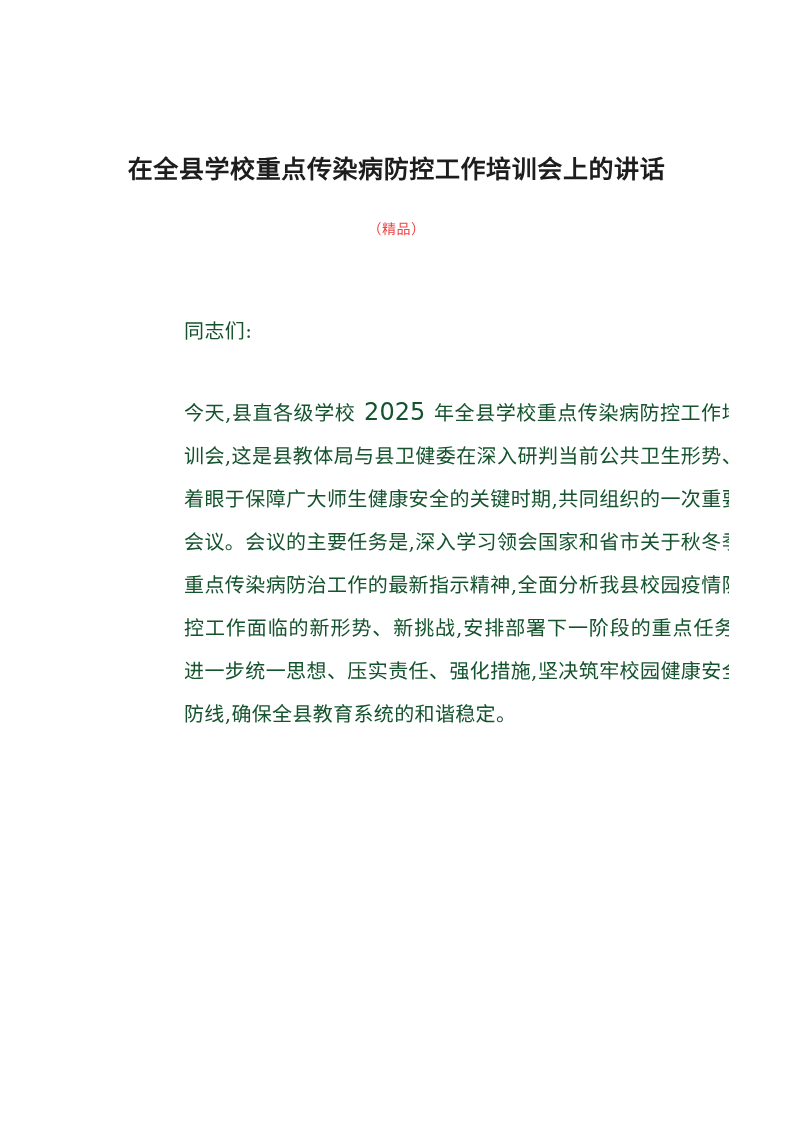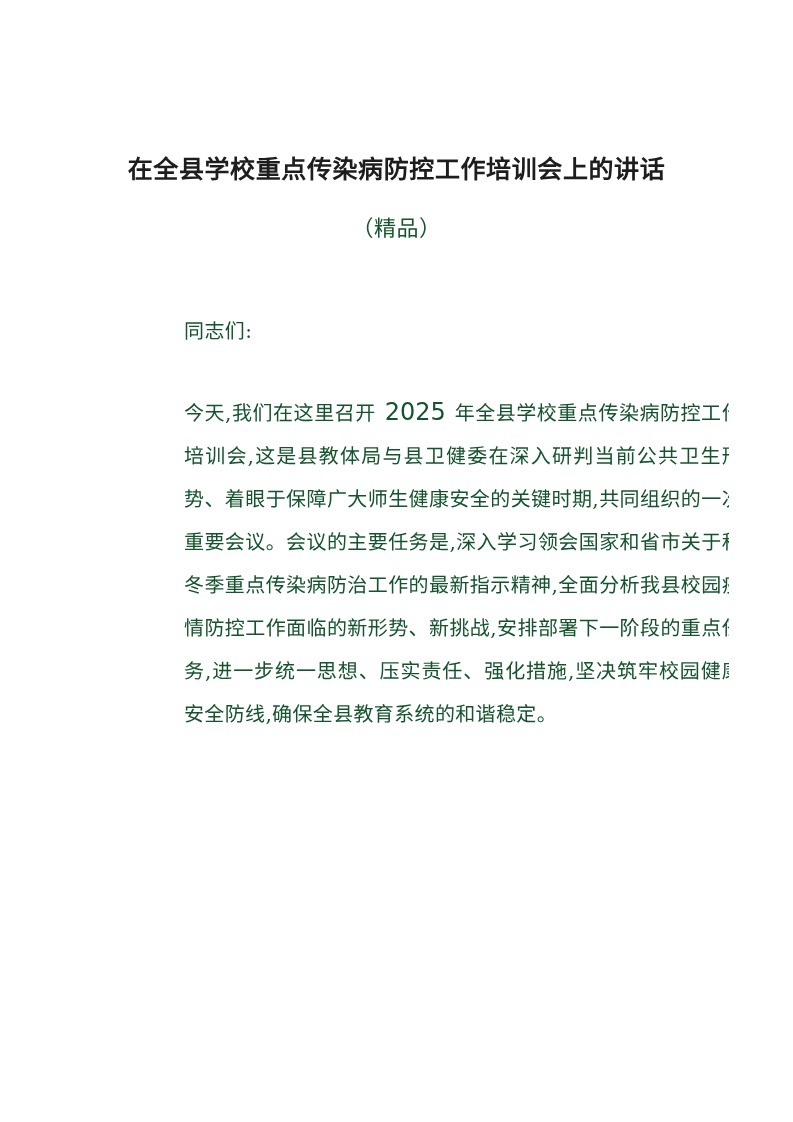--- a/index.html
+++ b/index.html
@@ -36,25 +36,25 @@
     font-family: "DejaVu Serif", "Liberation Serif", serif;
     white-space: nowrap;
   }
 
   .doc-subtitle {
     position: absolute;
     left: 0;
     right: 0;
     top: 205px;
     text-align: center;
-    font-size: 22px;
+    font-size: 14px;
     line-height: 32px;
     font-weight: 400;
     letter-spacing: 0.5px;
-    color: #14532d;
+    color: #ef4444;
     font-family: "DejaVu Serif", "Liberation Serif", serif;
   }
 
   
   .body-area {
     position: absolute;
     left: 120px;
     top: 302px;
     width: 558px;
   }
@@ -109,18 +109,18 @@
 
   <h1 class="doc-title">在全县学校重点传染病防控工作培训会上的讲话</h1>
 
   <div class="doc-subtitle">（精品）</div>
 
   <div class="body-area">
 
     <p class="para salutation">同志们:</p>
 
 
-    <p class="para block"><span>今天,我们在这里召开 </span><span class="num">2025</span><span> 年全县学校重点传染病防控工作培训会,这是县教体局与县卫健委在深入研判当前公共卫生形势、着眼于保障广大师生健康安全的关键时期,共同组织的一次重要会议。会议的主要任务是,深入学习领会国家和省市关于秋冬季重点传染病防治工作的最新指示精神,全面分析我县校园疫情防控工作面临的新形势、新挑战,安排部署下一阶段的重点任务,进一步统一思想、压实责任、强化措施,坚决筑牢校园健康安全防线,确保全县教育系统的和谐稳定。</span></p>
+    <p class="para block"><span>今天,县直各级学校 </span><span class="num">2025</span><span> 年全县学校重点传染病防控工作培训会,这是县教体局与县卫健委在深入研判当前公共卫生形势、着眼于保障广大师生健康安全的关键时期,共同组织的一次重要会议。会议的主要任务是,深入学习领会国家和省市关于秋冬季重点传染病防治工作的最新指示精神,全面分析我县校园疫情防控工作面临的新形势、新挑战,安排部署下一阶段的重点任务,进一步统一思想、压实责任、强化措施,坚决筑牢校园健康安全防线,确保全县教育系统的和谐稳定。</span></p>
 
 
   </div>
 
 </div>
 
 </body></html>

